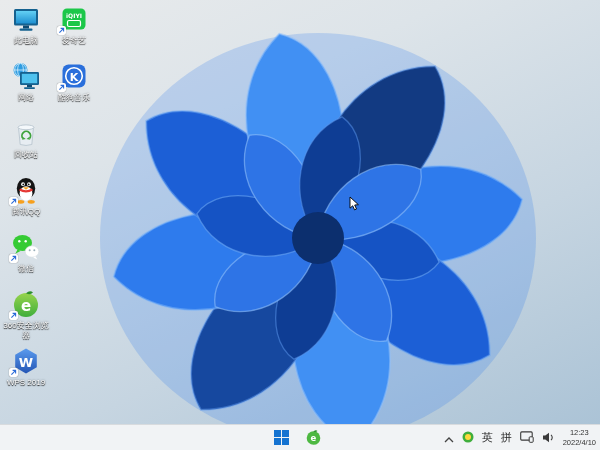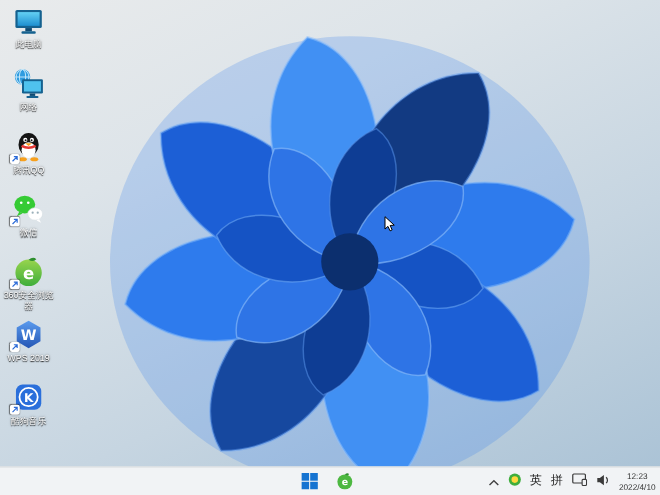--- a/index.html
+++ b/index.html
@@ -94,20 +94,31 @@
           <path d="M2.8,9 h13.4 M9.5,2.1 a7,7 0 0 1 0,13.8 M9.5,2.1 a7,7 0 0 0 0,13.8 M9.5,2.1 a3.4,7 0 0 1 0,13.8 M9.5,2.1 a3.4,7 0 0 0 0,13.8" stroke="#d6effc" stroke-width="0.8" fill="none"></path>
           <rect x="9" y="11" width="19" height="13" rx="1.2" fill="#15618f"></rect>
           <rect x="10.8" y="12.8" width="15.4" height="9.4" fill="#4fc2ee"></rect>
           <rect x="16" y="24" width="5" height="2.2" fill="#0f4b73"></rect>
           <rect x="13" y="26.2" width="11" height="1.8" rx="0.9" fill="#15618f"></rect>
         </svg>
       </div>
       <div class="lbl">网络</div>
     </div>
 
+    <div class="dicon">
+      <div class="art">
+        <svg width="30" height="30" viewBox="0 0 30 30">
+          <path d="M7.5,9.5 L22.5,9.5 L20.8,26.5 Q15,28.4 9.2,26.5 Z" fill="#e7edf2" stroke="#b4c2cc" stroke-width="0.8"></path>
+          <ellipse cx="15" cy="9.3" rx="8" ry="2.4" fill="#f4f8fb" stroke="#b4c2cc" stroke-width="0.8"></ellipse>
+          <path d="M12,20.5 a4.3,4.3 0 1 1 6.5,0" stroke="#3fa33c" stroke-width="1.8" fill="none"></path>
+          <path d="M11,21.8 l1.4,-2.6 2.4,1.7 z M19.3,21.8 l-1.4,-2.6 -2.4,1.7 z" fill="#3fa33c"></path>
+        </svg>
+      </div>
+      <div class="lbl">回收站</div>
+    </div>
 
 
     <div class="dicon">
       <div class="art">
         <svg width="30" height="30" viewBox="0 0 30 30">
           <ellipse cx="15" cy="13.5" rx="9.2" ry="10.5" fill="#141414"></ellipse>
           <ellipse cx="15" cy="18.5" rx="6.4" ry="7.2" fill="#fff"></ellipse>
           <circle cx="12" cy="9.2" r="1.9" fill="#fff"></circle>
             <circle cx="18" cy="9.2" r="1.9" fill="#fff"></circle>
           <circle cx="12.3" cy="9.4" r="0.9" fill="#111"></circle>
@@ -185,20 +196,35 @@
         </svg>
         <span class="shortcut">
             <svg width="7" height="7" viewBox="0 0 7 7">
               <path d="M1.4,5.6 L5.4,1.6 M2.6,1.4 H5.6 V4.4" stroke="#2b6bd8" stroke-width="1.1" fill="none"></path>
             </svg>
           </span>
       </div>
       <div class="lbl">WPS 2019</div>
     </div>
 
+    <div class="dicon">
+      <div class="art">
+        <svg width="30" height="30" viewBox="0 0 30 30">
+          <rect x="3.5" y="4.5" width="23" height="21" rx="4.5" fill="#1cc749"></rect>
+          <text x="15" y="14" font-size="6" font-weight="bold" fill="#fff" text-anchor="middle" font-family="DejaVu Sans, sans-serif">iQIYI</text>
+          <rect x="8.5" y="16.5" width="13" height="6" rx="1.5" fill="none" stroke="#fff" stroke-width="1.2"></rect>
+        </svg>
+        <span class="shortcut">
+            <svg width="7" height="7" viewBox="0 0 7 7">
+              <path d="M1.4,5.6 L5.4,1.6 M2.6,1.4 H5.6 V4.4" stroke="#2b6bd8" stroke-width="1.1" fill="none"></path>
+            </svg>
+          </span>
+      </div>
+      <div class="lbl">爱奇艺</div>
+    </div>
 
     <div class="dicon">
       <div class="art">
         <svg width="30" height="30" viewBox="0 0 30 30">
           <rect x="3.5" y="3.5" width="23" height="23" rx="6" fill="#2a6fdb"></rect>
           <circle cx="15" cy="15" r="8.3" fill="none" stroke="#fff" stroke-width="1.6"></circle>
           <text x="15" y="19.5" font-size="11" font-weight="bold" fill="#fff" text-anchor="middle" font-family="DejaVu Sans, sans-serif">K</text>
         </svg>
         <span class="shortcut">
             <svg width="7" height="7" viewBox="0 0 7 7">

